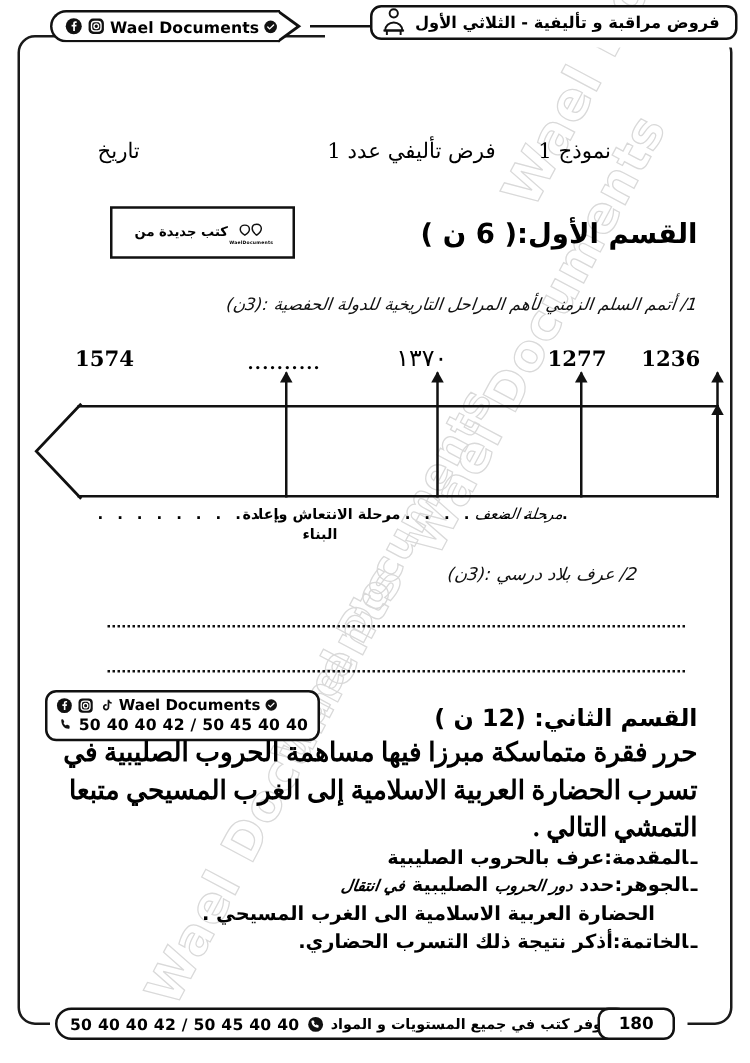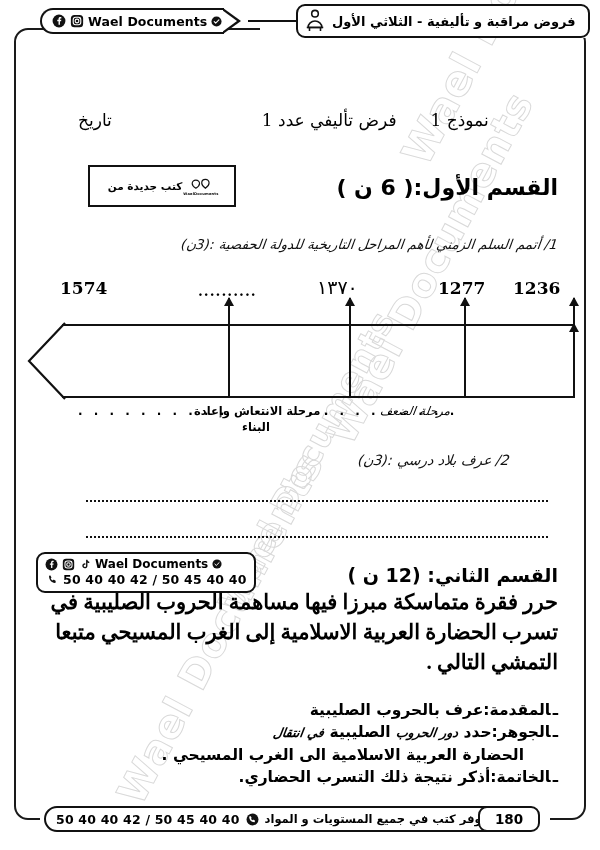--- a/index.html
+++ b/index.html
@@ -110,21 +110,21 @@
   }
   .connector {
     position: absolute;
     left: 248px; top: 20px;
     width: 48px; height: 2px;
     background: #111;
   }
   .title-pill {
     position: absolute;
     left: 296px; top: 4px;
-    height: 34px;
+    height: 28px;
     border: 2px solid #111;
     border-radius: 9px;
     background: #fff;
     display: flex;
     align-items: center;
     padding: 0 12px 0 6px;
     box-sizing: border-box;
   }
   .title-pill .doc-title {
     font-size: 13px;
@@ -346,21 +346,20 @@
   .plan {
     position: absolute;
     right: 42px; top: 675px;
     width: 512px;
     direction: rtl;
     text-align: right;
     font-size: 15.5px;
     font-weight: 700;
     line-height: 1.45;
     font-family: "DejaVu Sans", sans-serif;
-    margin-top: 24px;
   }
   .plan .row { position: relative; }
   .plan .bullet { margin-left: 2px; }
   .ins {
     font-style: italic;
     font-weight: 600;
     font-size: 12.5px;
     letter-spacing: -.2px;
     transform: skewX(-8deg);
     display: inline-block;

